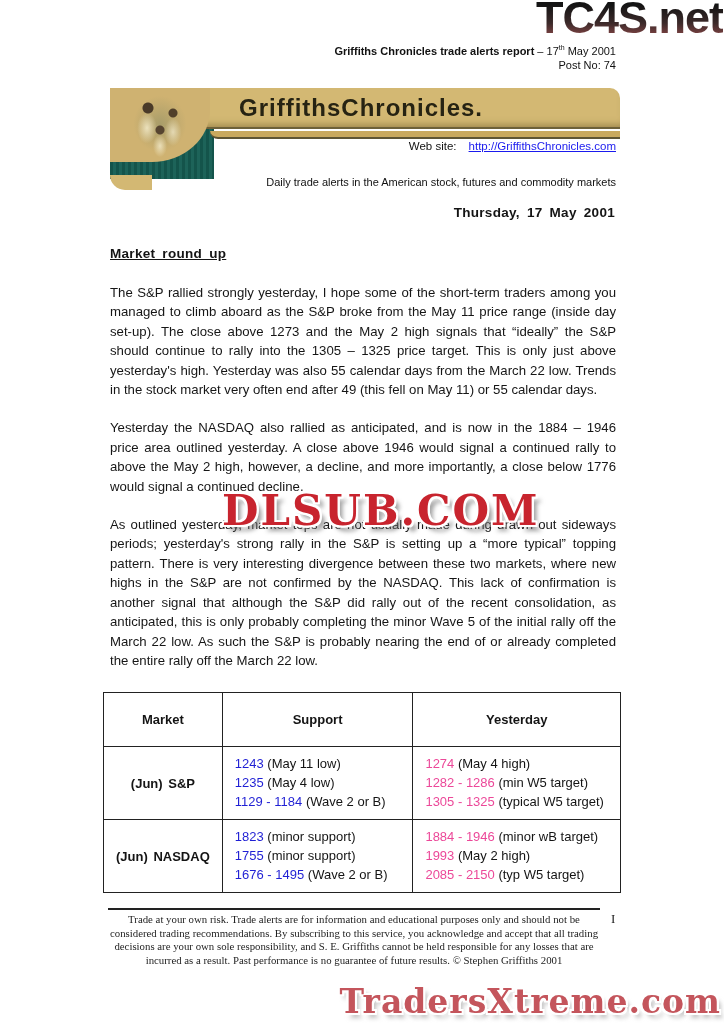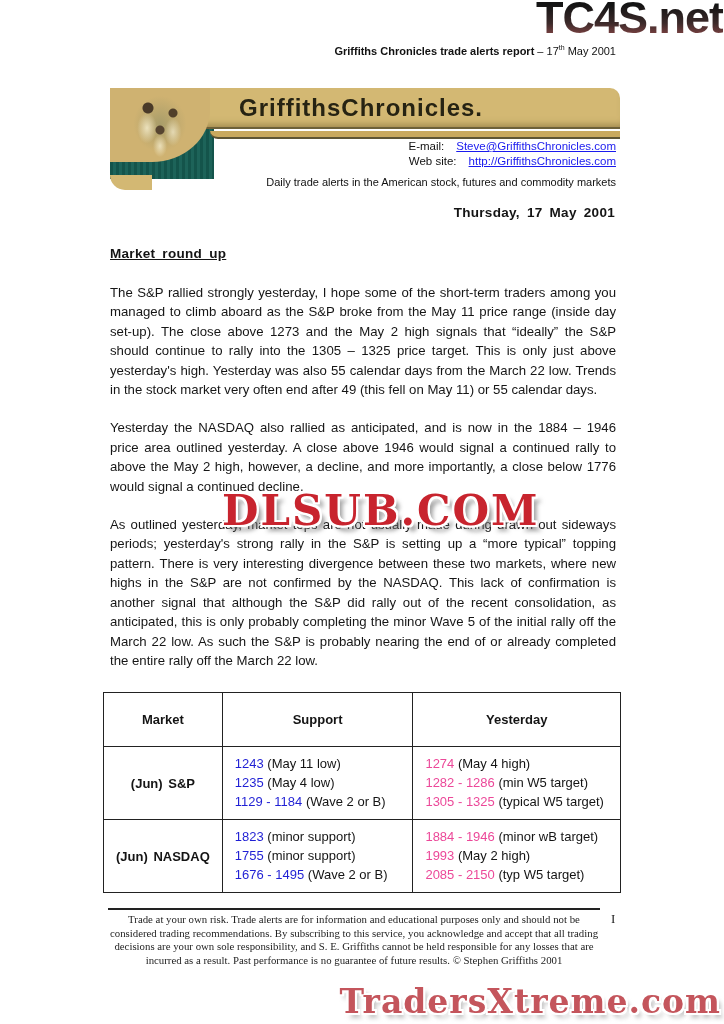--- a/index.html
+++ b/index.html
@@ -107,34 +107,34 @@
 </style>
 </head>
 <body>
 
 <div class="page">
 
   <div class="tc4s">TC4S.net</div>
 
   <div class="report-header">
     <div><span class="bold">Griffiths Chronicles trade alerts report</span><span> – 17</span><sup>th</sup><span> May 2001</span></div>
+    <div class="post-no">Post No: 74</div>
   </div>
 
   <div class="banner">
     <div class="banner-teal"></div>
     <div class="banner-tip"></div>
     <div class="banner-band">
       <div class="banner-title">GriffithsChronicles.</div>
     </div>
     <div class="banner-strip"></div>
     <div class="banner-photo"></div>
   </div>
 
   <div class="email-block">
-    <div><span>E-mail:</span><a href="#">Steve@GriffithsChronicles.com</a></div>
     <div><span>Web site:</span><a href="#">http://GriffithsChronicles.com</a></div>
   </div>
 
   <div class="tagline">Daily trade alerts in the American stock, futures and commodity markets</div>
 
   <div class="date-line">Thursday, 17 May 2001</div>
 
   <div class="section-heading">Market round up</div>
 
   <div class="body-text">

